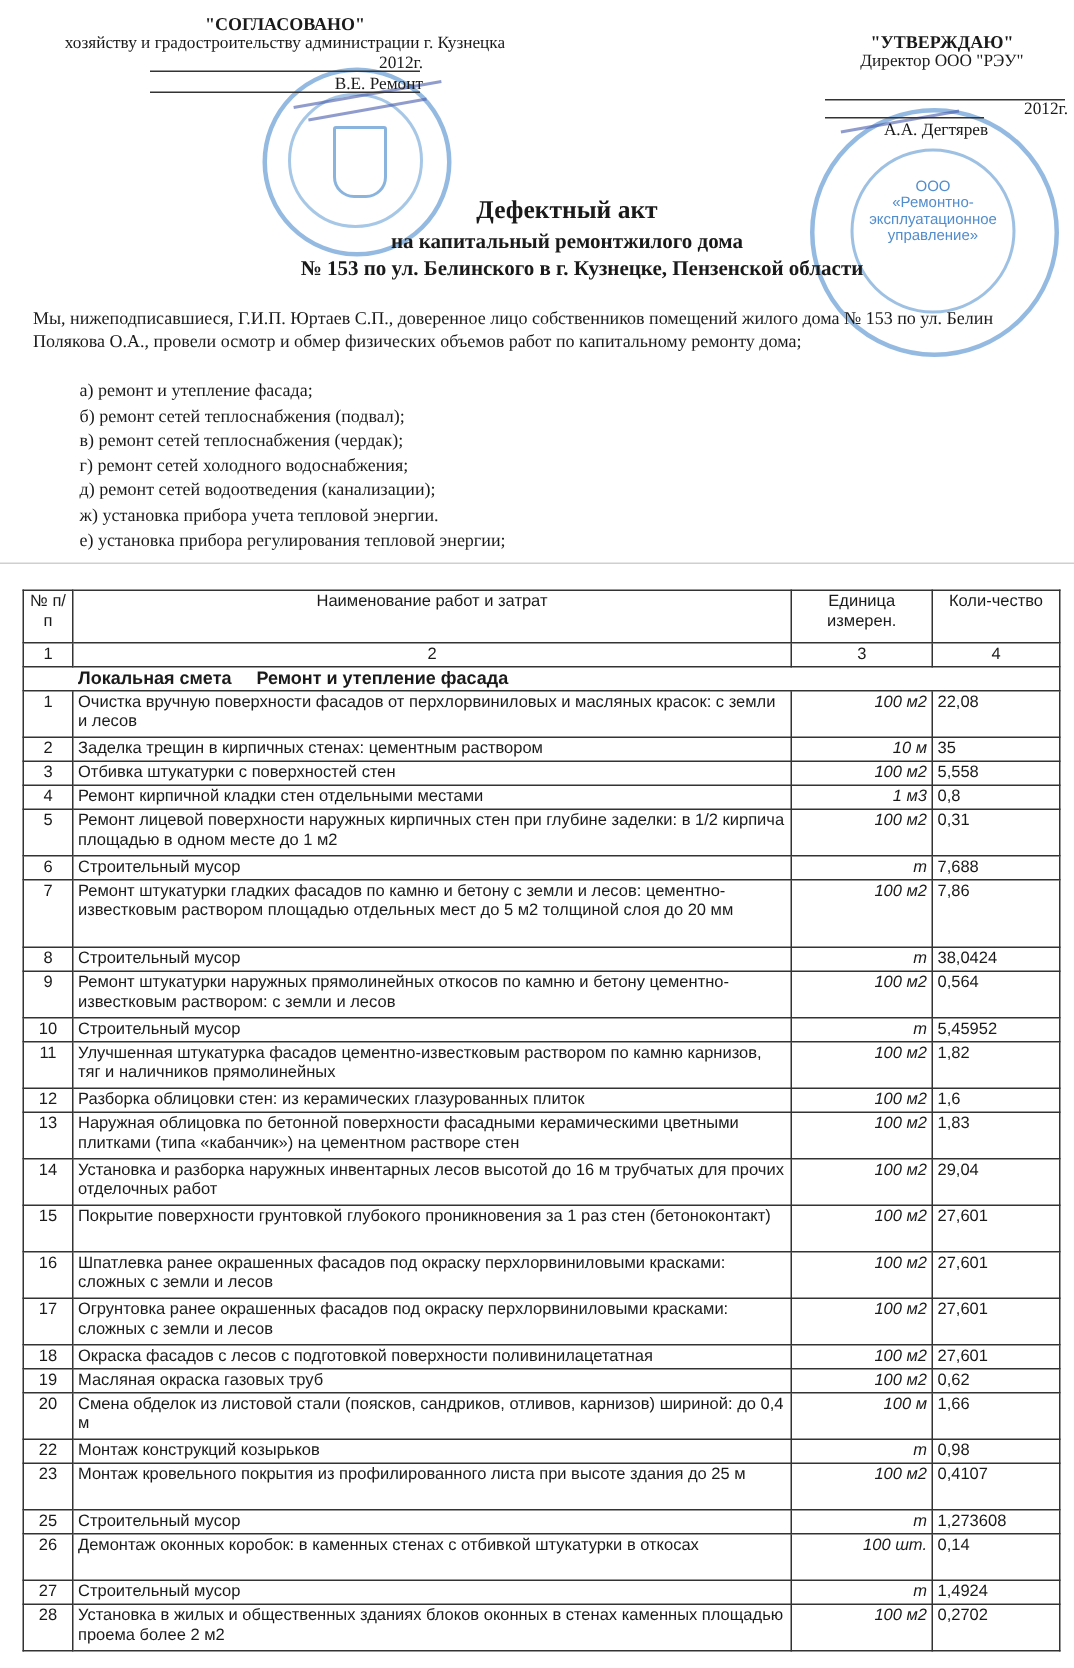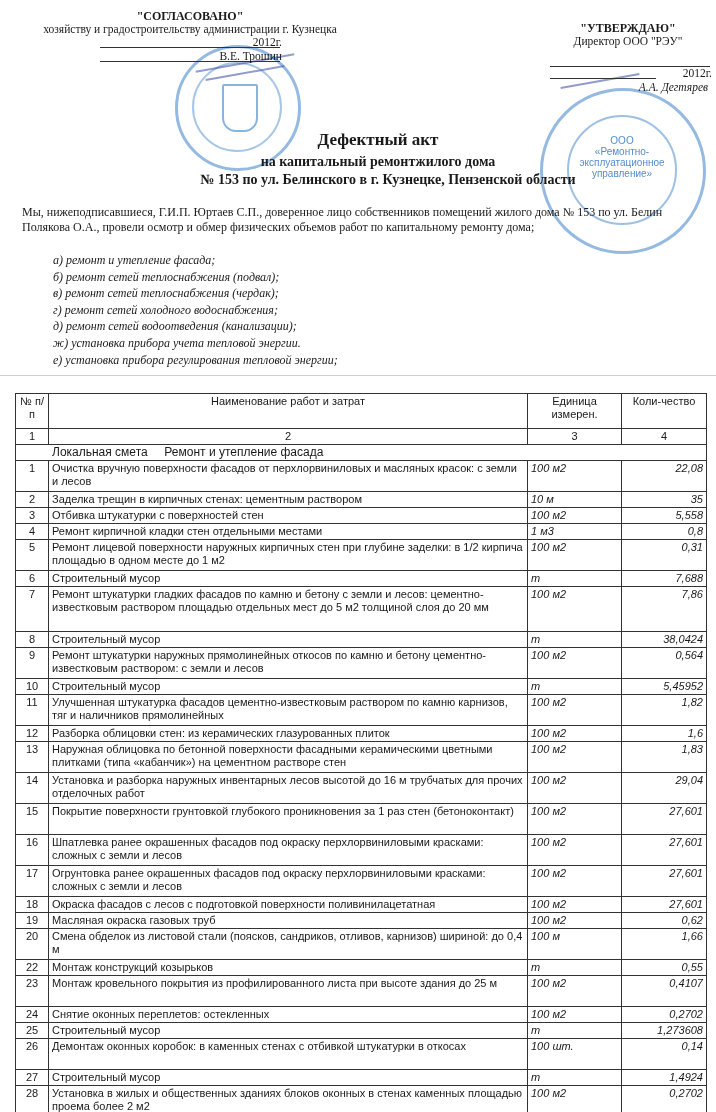--- a/index.html
+++ b/index.html
@@ -12,55 +12,55 @@
   .approval-left .line { position: relative; height: 14px; }
   .approval-left .line .rule { position: absolute; left: 60px; right: 60px; bottom: 2px; border-bottom: 1px solid #333; }
   .approval-left .line .txt { position: absolute; right: 58px; bottom: 1px; }
 
   .approval-right { position: absolute; left: 540px; top: 22px; width: 176px; text-align: center; font-size: 11.5px; line-height: 13px; }
   .approval-right .hd { font-weight: bold; font-size: 12px; }
   .approval-right .rule-top { margin: 8px 6px 0 10px; border-bottom: 1px solid #333; height: 10px; }
   .approval-right .line { position: relative; height: 14px; }
   .approval-right .line .rule { position: absolute; left: 10px; right: 60px; bottom: 2px; border-bottom: 1px solid #333; }
   .approval-right .line .txt { position: absolute; right: 4px; bottom: 1px; }
-  .approval-right .name { text-align: right; padding-right: 8px; font-style: italic; }
+  .approval-right .name { text-align: center; padding-right: 8px; }
 
   .stamp { position: absolute; border-radius: 50%; border: 3px solid rgba(60,130,200,0.55); }
   .stamp-left { left: 175px; top: 45px; width: 120px; height: 120px; }
   .stamp-left .inner { position: absolute; left: 14px; top: 14px; width: 86px; height: 86px; border-radius: 50%; border: 2px solid rgba(60,130,200,0.45); }
   .stamp-left .crest { position: absolute; left: 44px; top: 36px; width: 32px; height: 44px; border: 2px solid rgba(60,130,200,0.6); border-radius: 2px 2px 14px 14px; }
-  .stamp-right { left: 540px; top: 88px; width: 160px; height: 160px; }
+  .stamp-right { left: 540px; top: 72px; width: 160px; height: 160px; }
   .stamp-right .inner { position: absolute; left: 24px; top: 24px; width: 106px; height: 106px; border-radius: 50%; border: 2px solid rgba(60,130,200,0.5); }
   .stamp-right .txt { position: absolute; left: 34px; top: 44px; width: 90px; text-align: center; color: rgba(50,120,195,0.85); font-size: 10px; line-height: 11px; }
   .sig { position: absolute; border-bottom: 2px solid rgba(70,90,170,0.6); transform: rotate(-10deg); }
 
   .title { position: absolute; left: 0; width: 716px; text-align: center; font-weight: bold; }
   .title-main { top: 130px; font-size: 17px; left: 20px; }
   .title-sub1 { top: 154px; font-size: 14px; left: 20px; }
   .title-sub2 { top: 172px; font-size: 14px; left: 30px; }
 
   .intro { position: absolute; left: 22px; top: 205px; width: 700px; font-size: 12px; line-height: 15px; white-space: nowrap; }
 
-  .worklist { position: absolute; left: 53px; top: 252px; font-size: 12px; line-height: 16.6px; margin: 0; padding: 0; list-style: none; font-style: italic; }
+  .worklist { position: absolute; left: 53px; top: 252px; font-size: 12px; line-height: 16.6px; margin: 0; padding: 0; list-style: none; }
 
   .divider { position: absolute; left: 0; top: 375px; width: 716px; border-top: 1px solid #cfcfcf; }
 
   table.est { position: absolute; left: 15px; top: 393px; width: 691px; border-collapse: collapse; table-layout: fixed; font-size: 11px; line-height: 13px; }
   table.est td { border: 1px solid #333; padding: 1px 3px; vertical-align: top; }
   table.est col.c1 { width: 33px; }
   table.est col.c2 { width: 479px; }
   table.est col.c3 { width: 94px; }
   table.est col.c4 { width: 85px; }
   .hrow td { text-align: center; vertical-align: middle; margin-top: 12px; }
   .hrow td.name { vertical-align: top; }
   .numrow td { text-align: center; }
-  .sec td { border-left: 1px solid #333; border-right: 1px solid #333; font-weight: normal; font-size: 12px; padding: 4px 3px 1px 3px; }
+  .sec td { border-left: 1px solid #333; border-right: 1px solid #333; font-weight: bold; font-size: 12px; padding: 4px 3px 1px 3px; }
   td.n { text-align: center; }
-  td.u { text-align: left; font-style: italic; }
-  td.q { text-align: right; font-style: italic; }
+  td.u { text-align: right; font-style: italic; }
+  td.q { text-align: left; }
   .tall td { height: 42px; }
   .mid td { height: 28px; }
 </style>
 </head>
 <body>
 
 <div class="stamp stamp-left">
   <div class="inner"></div>
   <div class="crest"></div>
 </div>
@@ -80,21 +80,21 @@
 
 <div class="approval-left serif">
   <div class="hd">"СОГЛАСОВАНО"</div>
   <div>хозяйству и градостроительству администрации г. Кузнецка</div>
   <div class="line">
     <span class="rule"></span>
     <span class="txt">2012г.</span>
   </div>
   <div class="line">
     <span class="rule"></span>
-    <span class="txt">В.Е. Трошин</span>
+    <span class="txt">В.Е. Ремонт</span>
   </div>
 </div>
 
 <div class="approval-right serif">
   <div class="hd">"УТВЕРЖДАЮ"</div>
   <div>Директор ООО "РЭУ"</div>
   <div class="rule-top"></div>
   <div class="line">
     <span class="rule"></span>
     <span class="txt">2012г.</span>
@@ -264,33 +264,27 @@
     <tr class="mid">
         <td class="n">20</td>
         <td>Смена обделок из листовой стали (поясков, сандриков, отливов, карнизов) шириной: до 0,4 м</td>
         <td class="u">100 м</td>
         <td class="q">1,66</td>
       </tr>
     <tr>
         <td class="n">22</td>
         <td>Монтаж конструкций козырьков</td>
         <td class="u">т</td>
-        <td class="q">0,55</td>
+        <td class="q">0,98</td>
       </tr>
     <tr class="mid">
         <td class="n">23</td>
         <td>Монтаж кровельного покрытия из профилированного листа при высоте здания до 25 м</td>
         <td class="u">100 м2</td>
         <td class="q">0,4107</td>
-      </tr>
-    <tr>
-        <td class="n">24</td>
-        <td>Снятие оконных переплетов: остекленных</td>
-        <td class="u">100 м2</td>
-        <td class="q">0,2702</td>
       </tr>
     <tr>
         <td class="n">25</td>
         <td>Строительный мусор</td>
         <td class="u">т</td>
         <td class="q">1,273608</td>
       </tr>
     <tr class="mid">
         <td class="n">26</td>
         <td>Демонтаж оконных коробок: в каменных стенах с отбивкой штукатурки в откосах</td>

